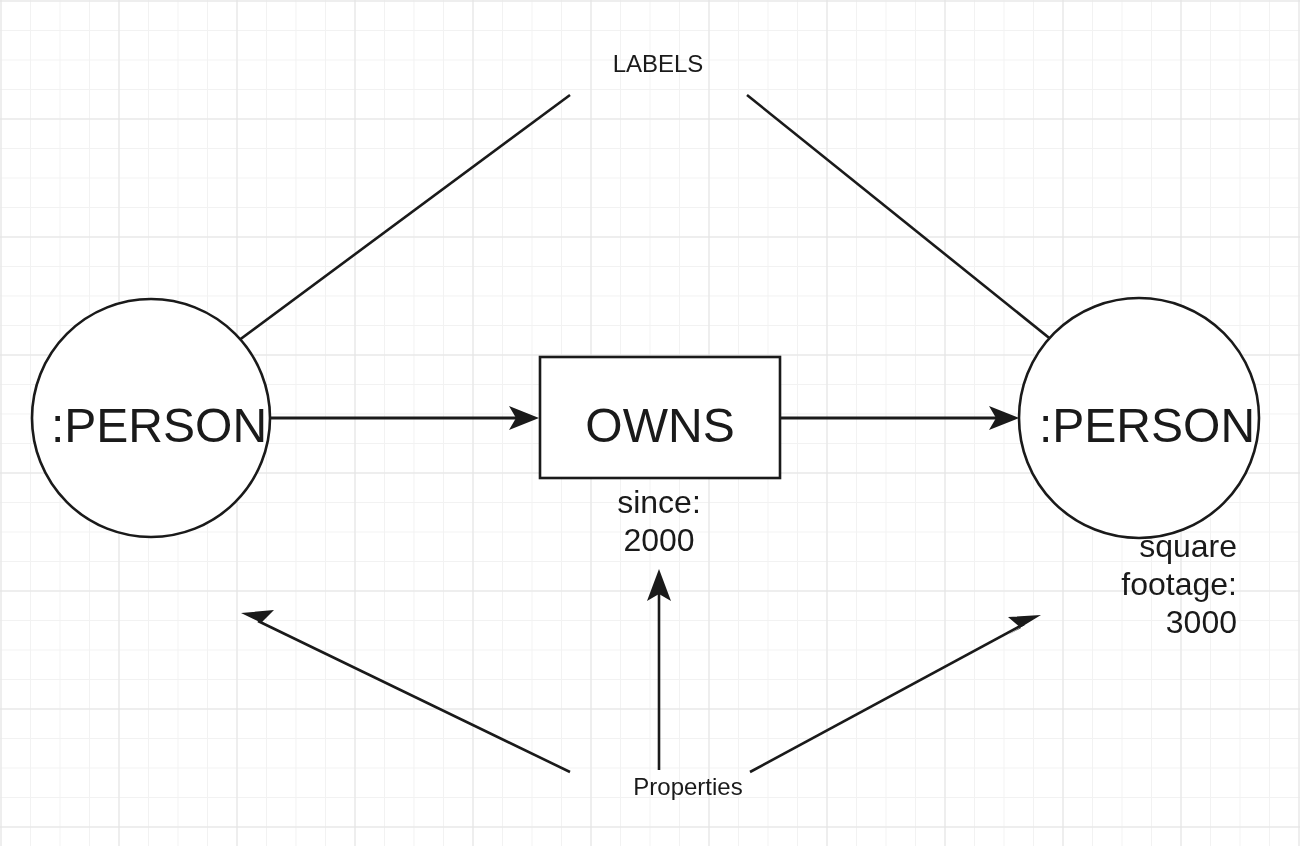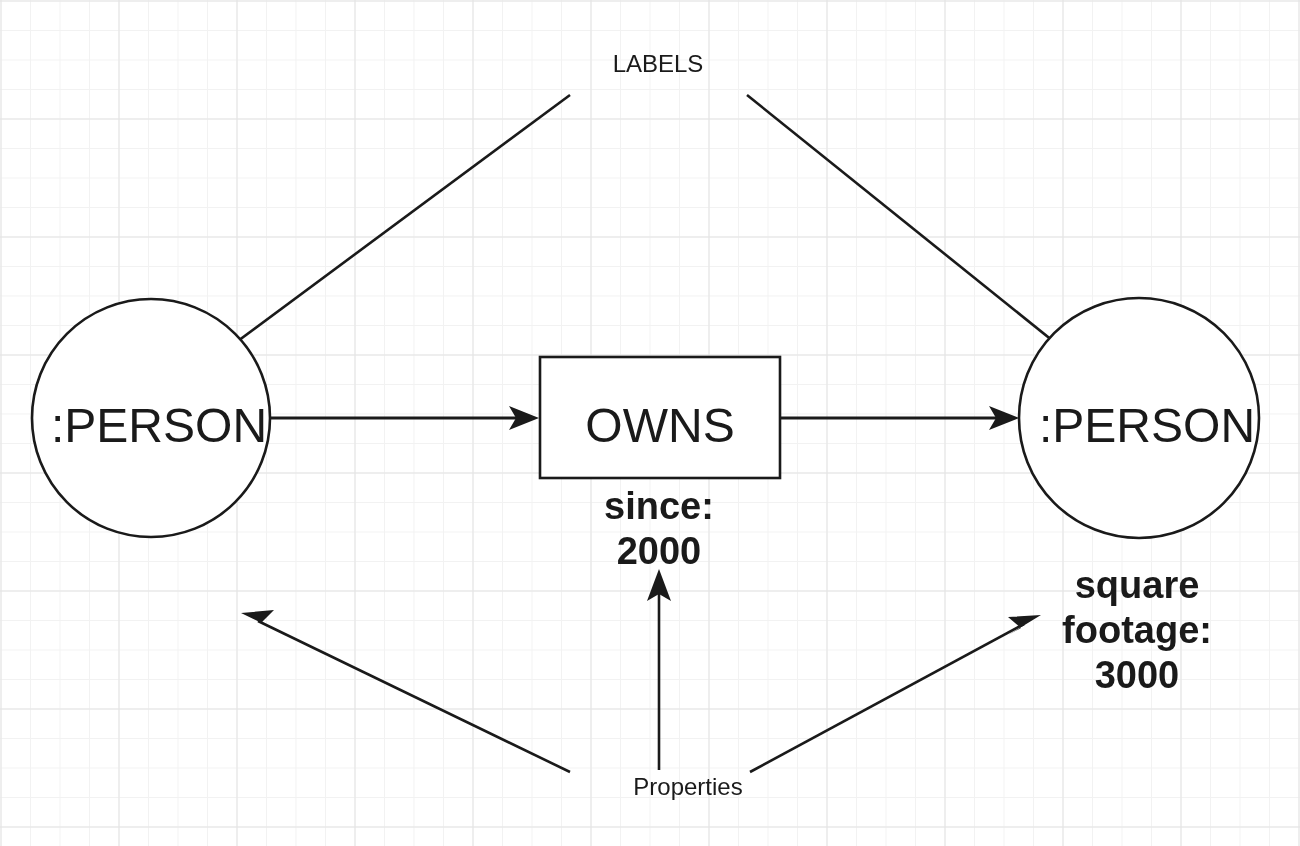--- a/index.html
+++ b/index.html
@@ -57,22 +57,21 @@
     color: #1a1a1a;
     text-align: center;
     white-space: pre;
     line-height: 1.18;
     font-family: "Liberation Sans", sans-serif;
   }
   .node-label {
     font-size: 48px;
   }
   .prop-label {
-    font-size: 38px;
-    font-weight: bold;
+    font-size: 32px;
   }
   .anno-label {
     font-size: 24px;
   }
 </style>
 </head>
 <body>
 
 <div id="canvas">
 
@@ -126,19 +125,19 @@
   <div class="lbl node-label" style="left:51px; top:398px; width:200px;">:PERSON</div>
 
   <div class="lbl node-label" style="left:1039px; top:398px; width:200px;">:PERSON</div>
 
   <div class="lbl node-label" style="left:560px; top:398px; width:200px;">OWNS</div>
 
   <div class="lbl prop-label" style="left:559px; top:484px; width:200px;">since:
 2000</div>
 
 
-  <div class="lbl prop-label" style="left:1037px; top:563px; width:200px;">square
+  <div class="lbl prop-label" style="left:1037px; top:528px; width:200px;text-align:right;">square
 footage:
 3000</div>
 
   <div class="lbl anno-label" style="left:588px; top:773px; width:200px;">Properties</div>
 
 </div>
 
 </body></html>

